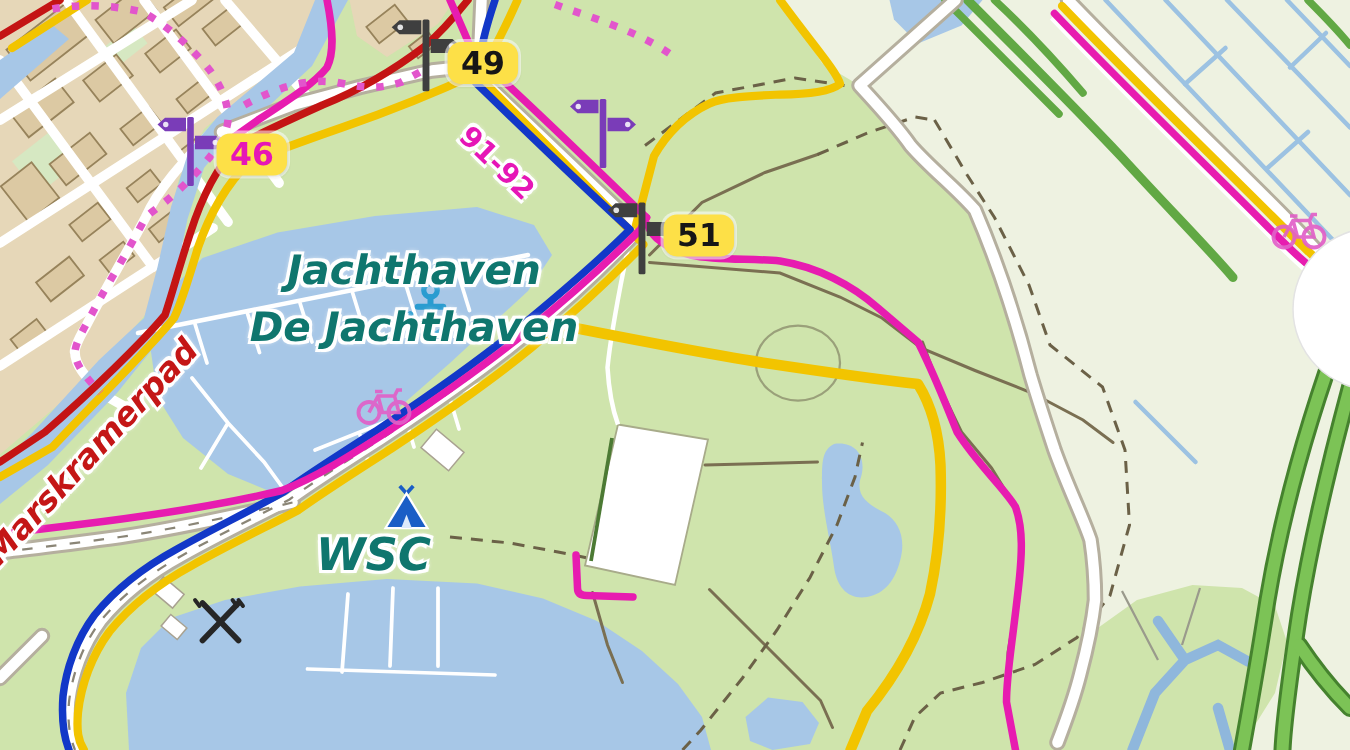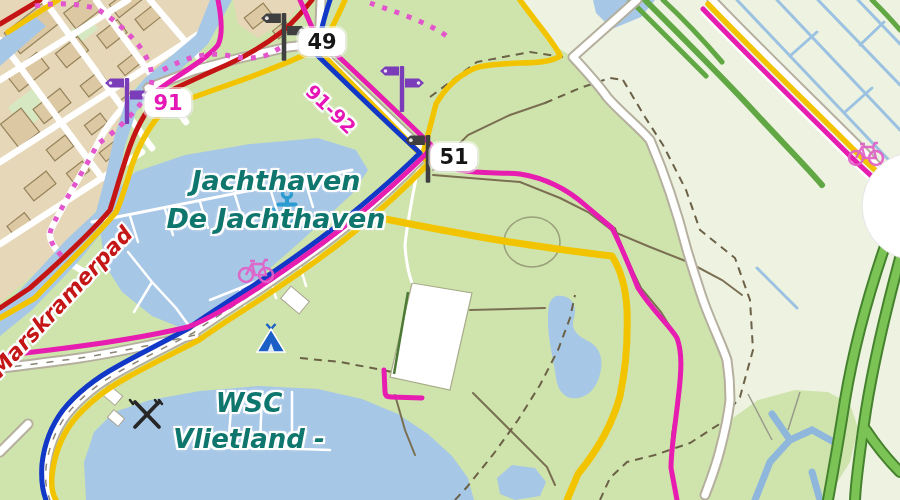--- a/index.html
+++ b/index.html
@@ -2,24 +2,24 @@
 <html><head>
 <meta charset="utf-8">
 <style>
   html,body{margin:0;padding:0;background:#cfe4ac;}
   .stage{position:relative;width:900px;height:500px;overflow:hidden;
          font-family:"DejaVu Sans","Liberation Sans",sans-serif;}
   .stage svg{position:absolute;left:0;top:0;}
   .lbl{position:absolute;font-weight:bold;font-style:italic;color:#0f766e;white-space:nowrap;
        text-align:center;line-height:38px;font-size:27px;
        text-shadow:-2px -2px 0 #fff,2px -2px 0 #fff,-2px 2px 0 #fff,2px 2px 0 #fff,0 0 4px #fff,0 0 4px #fff;}
-  .lbl.small{font-size:26px;line-height:36px;margin-top:32px;}
+  .lbl.small{font-size:30px;line-height:36px;}
   .rot{transform:translate(-50%,-50%) rotate(-47deg);font-size:22px;color:#c41616;line-height:24px;}
   .seg{transform:translate(-50%,-50%) rotate(44deg);font-size:19px;color:#e616b6;font-style:normal;line-height:22px;}
-  .badge{position:absolute;transform:translate(-50%,-50%);background:#ffffff;border-radius:9px;
+  .badge{position:absolute;transform:translate(-50%,-50%);background:#fde047;border-radius:9px;
          font-weight:bold;font-style:normal;font-size:21px;color:#161616;padding:2px 9px;
          box-shadow:0 0 0 2px rgba(255,255,255,.55),0 1px 2px rgba(60,60,60,.35);}
   .badge.magenta{color:#e616b6;}
 </style>
 </head>
 <body>
 
 <div class="stage">
 <svg width="900" height="500" viewBox="0 0 900 500">
   <defs>
@@ -268,21 +268,20 @@
   <use href="#picnicIcon" transform="translate(147,414)"></use>
   <circle cx="916" cy="206" r="54" fill="#ffffff" stroke="#e3e3e3"></circle>
 </svg>
 
   <div class="lbl" style="left:276px;top:162px;transform:translateX(-50%);">
     <div>Jachthaven</div>
     <div>De Jachthaven</div>
   </div>
   <div class="lbl small" style="left:249px;top:353px;transform:translateX(-50%);">
     <div>WSC</div>
-    <div>Vlietland -</div>
   </div>
   <div class="lbl rot" style="left:62px;top:302px;">Marskramerpad</div>
   <div class="lbl seg" style="left:331px;top:109px;">91-92</div>
 
   <div class="badge" style="left:322px;top:42px;">49</div>
-  <div class="badge" style="left:454px;top:157px;">51</div>
-  <div class="badge magenta" style="left:168px;top:103px;">91</div>
+  <div class="badge" style="left:466px;top:157px;">51</div>
+  <div class="badge magenta" style="left:168px;top:103px;">46</div>
 </div>
 
 </body></html>

